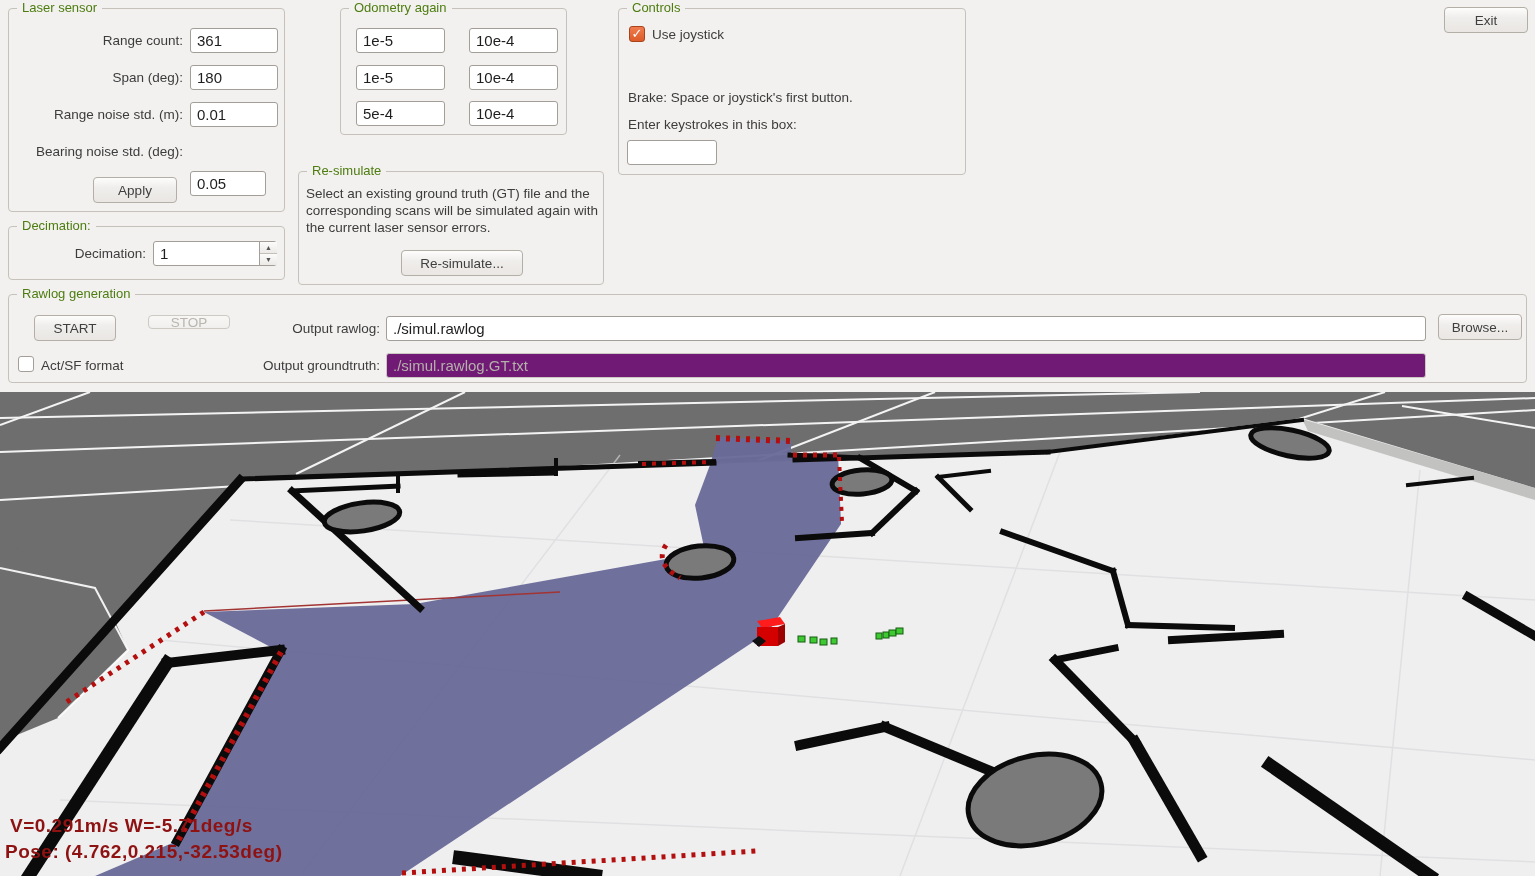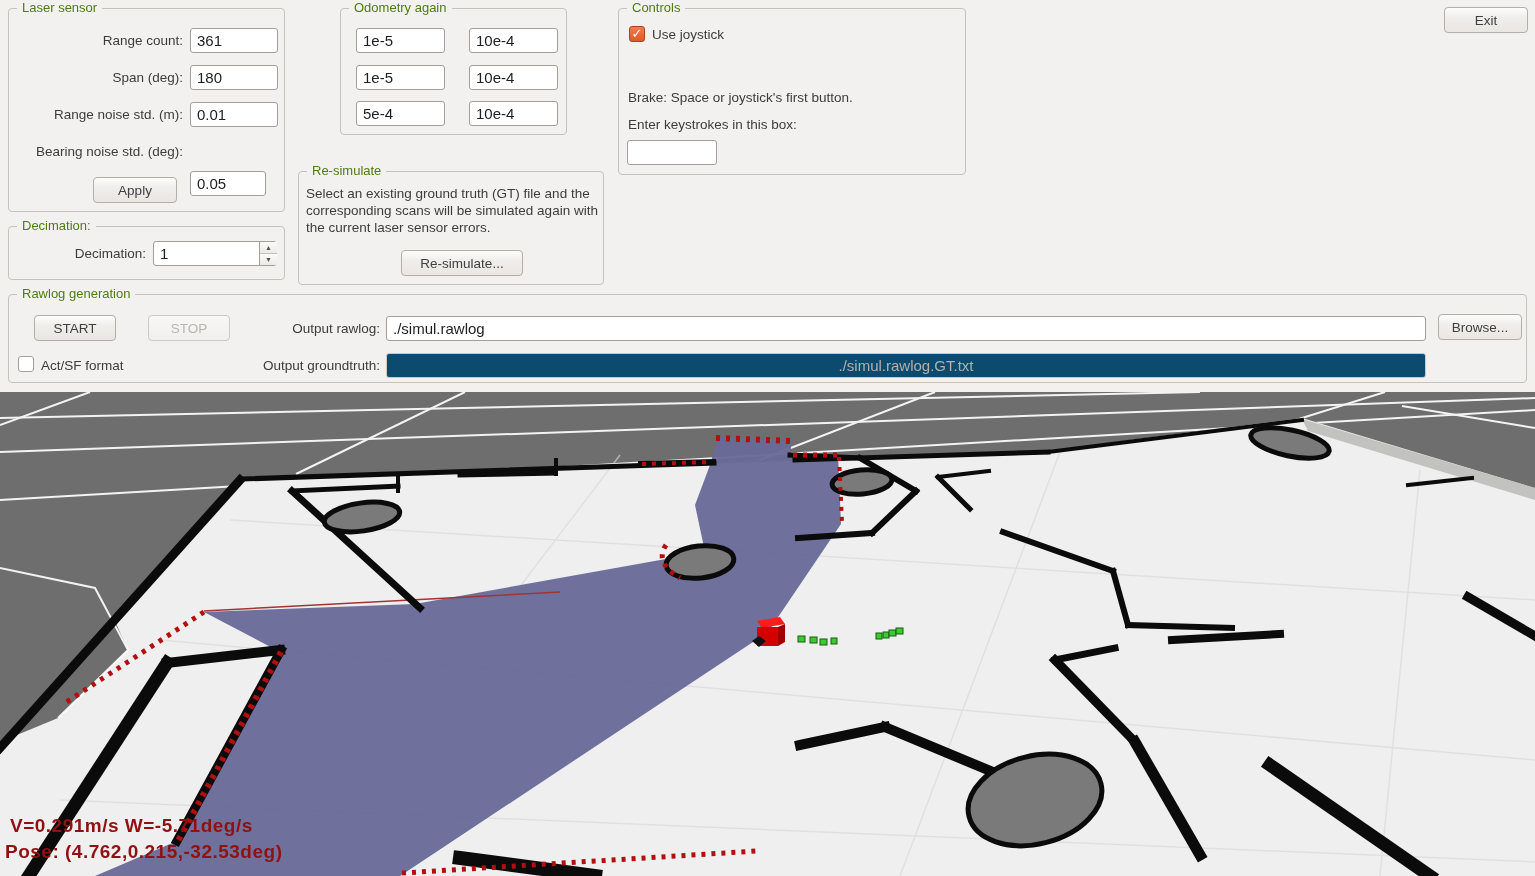--- a/index.html
+++ b/index.html
@@ -17,21 +17,21 @@
     position:absolute;top:-9px;left:8px;background:#f2f1ef;
     padding:0 5px;font-size:13px;color:#4d7c0f;white-space:nowrap;
   }
   .lbl{position:absolute;white-space:nowrap;color:#3c3c3c;line-height:25px;}
   .lbl.right{text-align:right;}
   .txt{
     position:absolute;box-sizing:border-box;border:1px solid #a39e97;
     border-radius:3px;background:#fff;height:25px;padding:0 6px;
     font-family:inherit;font-size:15px;color:#1e1e1e;outline:none;
   }
-  .txt:disabled{background:#0c4a6e;color:#b4b0aa;border-color:#ccc8c2;text-align:center;}
+  .txt:disabled{background:#701a75;color:#b4b0aa;border-color:#ccc8c2;}
   .btn{
     position:absolute;box-sizing:border-box;display:flex;align-items:center;justify-content:center;
     background:linear-gradient(#fdfdfc,#f0eeec 40%,#e9e6e3);
     border:1px solid #b3aea6;border-radius:4px;font-size:13.5px;color:#3f3f3f;
     cursor:pointer;font-family:Liberation Sans, sans-serif;
   }
   .btn.disabled{color:#b9b5af;border-color:#cdc9c3;background:linear-gradient(#f8f7f6,#f0efed);}
   .checkbox{
     position:absolute;width:16px;height:16px;box-sizing:border-box;border-radius:3px;
     border:1px solid #a39e97;background:#fff;
@@ -100,21 +100,21 @@
   <span class="lbl" style="left:9px;top:76px;">Brake: Space or joystick's first button.</span>
   <span class="lbl" style="left:9px;top:103px;">Enter keystrokes in this box:</span>
   <input class="txt" style="left: 8px; top: 131px; width: 90px;" value="">
 </div>
 
 <button class="btn" style="left:1444px;top:7px;width:84px;height:26px;">Exit</button>
 
 <div class="groupbox" style="left:8px;top:294px;width:1519px;height:89px;">
   <span class="legend">Rawlog generation</span>
   <button class="btn" style="left:25px;top:20px;width:82px;height:26px;">START</button>
-  <button class="btn disabled" style="left:139px;top:20px;width:82px;height:26px;">STOP</button>
+  <button class="btn disabled" style="left:139px;top:20px;width:82px;height:14px;">STOP</button>
   <span class="lbl right" style="left:170px;top:21px;width:201px;">Output rawlog:</span>
   <input class="txt" style="left: 377px; top: 21px; width: 1040px;" value="./simul.rawlog">
   <button class="btn" style="left:1429px;top:19px;width:84px;height:26px;">Browse...</button>
   <div class="checkbox" style="left:9px;top:61px;"></div>
   <span class="lbl" style="left:32px;top:58px;">Act/SF format</span>
   <span class="lbl right" style="left:170px;top:58px;width:201px;">Output groundtruth:</span>
   <input class="txt" style="left: 377px; top: 58px; width: 1040px;" disabled="" value="./simul.rawlog.GT.txt">
 </div>
 
 <div id="viewport">

